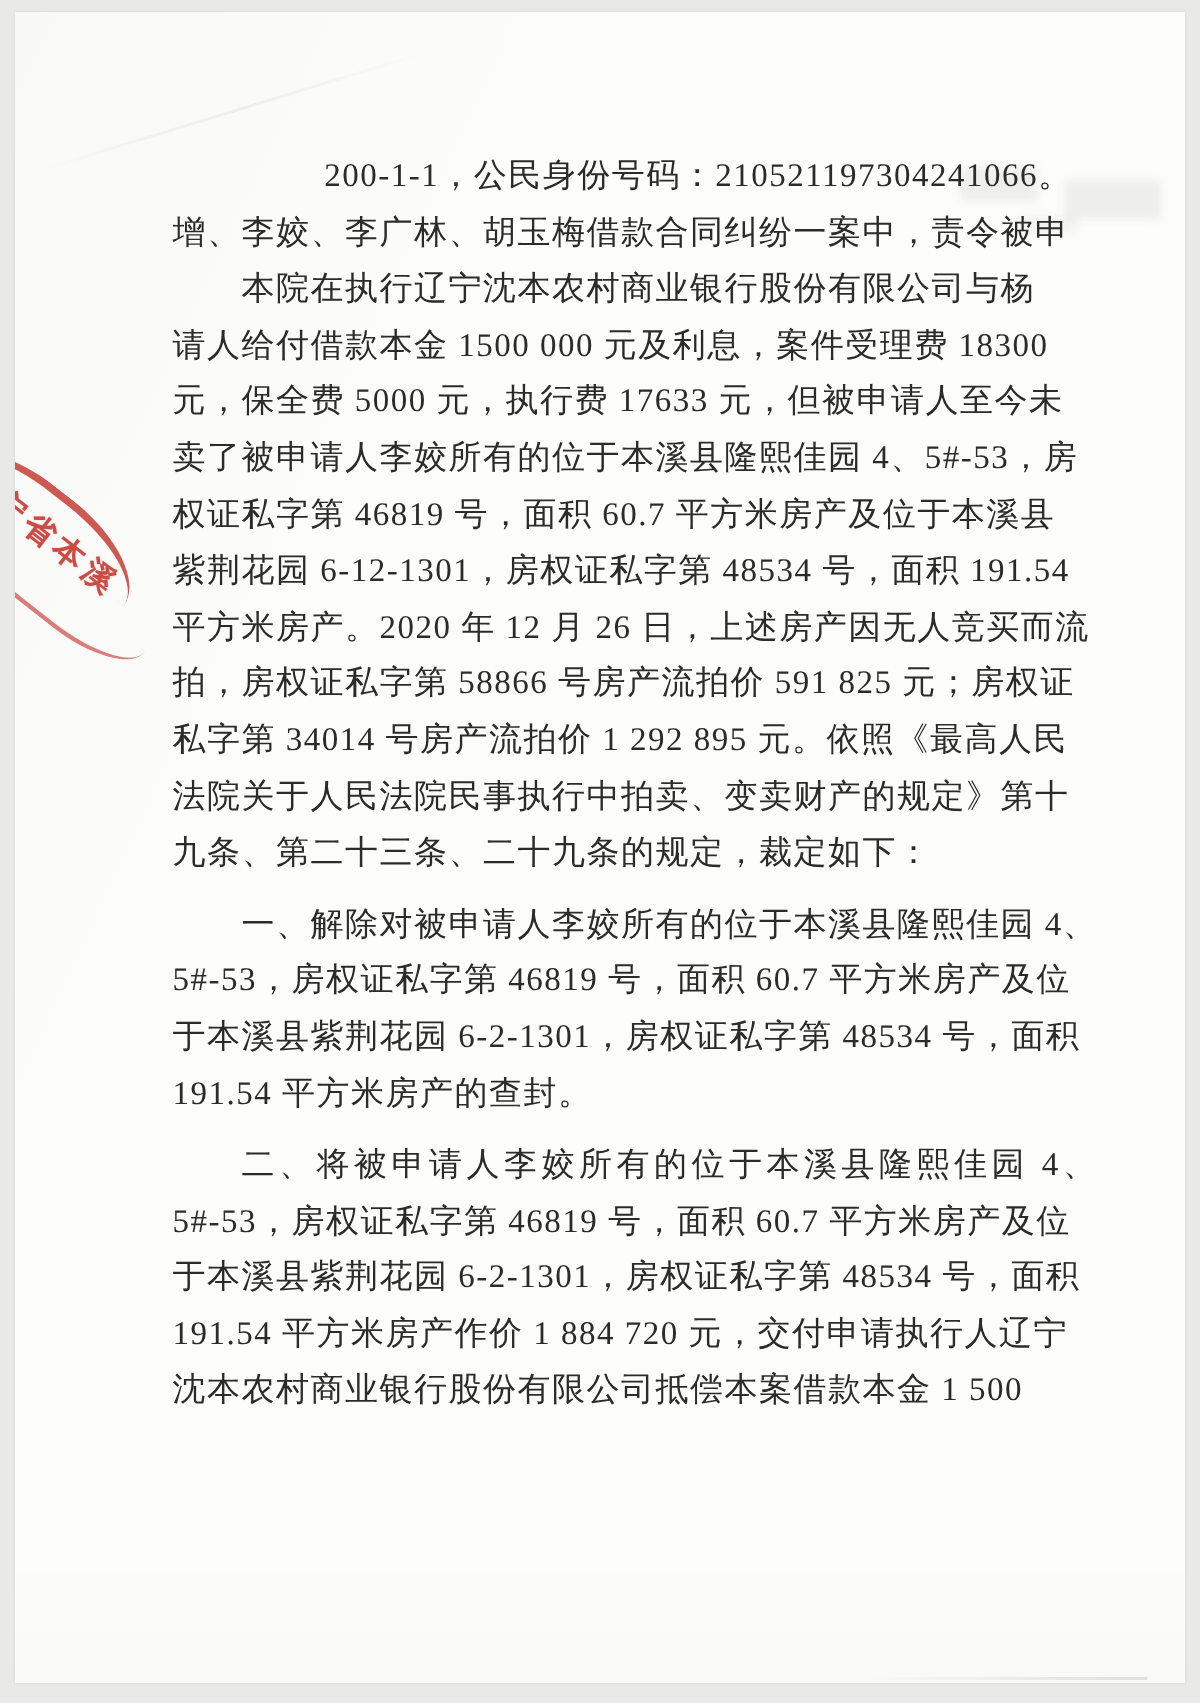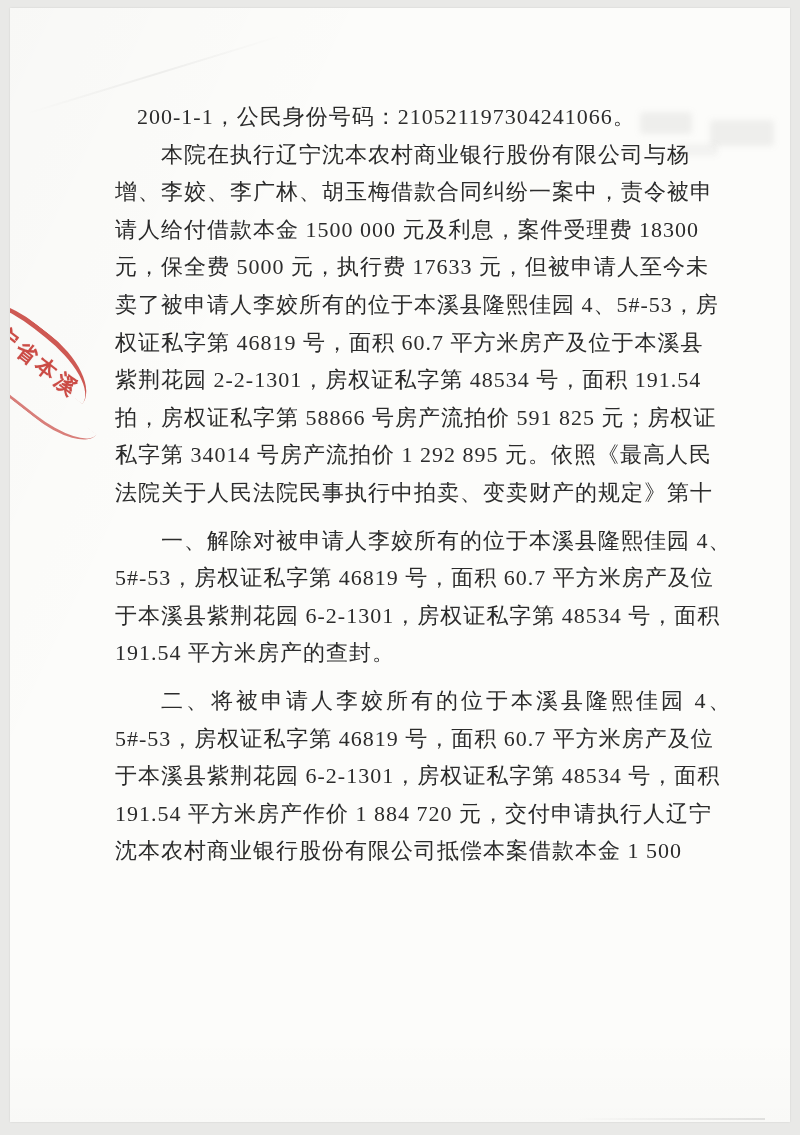--- a/index.html
+++ b/index.html
@@ -37,21 +37,21 @@
     width: 600px;
   }
   .line {
     height: 37.6px;
     line-height: 37.6px;
     font-size: 22px;
     letter-spacing: 1px;
     color: #2b2b2b;
     white-space: nowrap;
   }
-  .line.ind1 { padding-left: 22px; }
+  .line.ind1 { padding-left: 22px; text-align: right; }
   .line.ind2 { padding-left: 46px; }
   .line.gap  { margin-top: 10px; }
   .line.wide { letter-spacing: 3px; }
   
   .stamp {
     position: absolute;
     left: -22px;
     top: 296px;
     width: 175px;
     transform: rotate(38deg);
@@ -129,30 +129,32 @@
     <div class="edge-shadow"></div>
 
     <div class="stamp">
       <div class="stamp-arc-top"></div>
       <div class="stamp-text">辽宁省本溪</div>
       <div class="stamp-arc-bottom"></div>
     </div>
 
     <div class="textblock" id="textblock">
         <div class="line ind1">200-1-1，公民身份号码：210521197304241066。</div>
+        <div class="line">增、李姣、李广林、胡玉梅借款合同纠纷一案中，责令被申</div>
         <div class="line ind2">本院在执行辽宁沈本农村商业银行股份有限公司与杨</div>
-        <div class="line">增、李姣、李广林、胡玉梅借款合同纠纷一案中，责令被申</div>
         <div class="line">请人给付借款本金 1500 000 元及利息，案件受理费 18300</div>
         <div class="line">元，保全费 5000 元，执行费 17633 元，但被申请人至今未</div>
         <div class="line">卖了被申请人李姣所有的位于本溪县隆熙佳园 4、5#-53，房</div>
         <div class="line">权证私字第 46819 号，面积 60.7 平方米房产及位于本溪县</div>
-        <div class="line">紫荆花园 2-2-1301，房权证私字第 48534 号，面积 191.54</div>
+        <div class="line">紫荆花园 6-12-1301，房权证私字第 48534 号，面积 191.54</div>
+        <div class="line">平方米房产。2020 年 12 月 26 日，上述房产因无人竞买而流</div>
         <div class="line">拍，房权证私字第 58866 号房产流拍价 591 825 元；房权证</div>
         <div class="line">私字第 34014 号房产流拍价 1 292 895 元。依照《最高人民</div>
         <div class="line">法院关于人民法院民事执行中拍卖、变卖财产的规定》第十</div>
+        <div class="line">九条、第二十三条、二十九条的规定，裁定如下：</div>
         <div class="line ind2 gap">一、解除对被申请人李姣所有的位于本溪县隆熙佳园 4、</div>
         <div class="line">5#-53，房权证私字第 46819 号，面积 60.7 平方米房产及位</div>
         <div class="line">于本溪县紫荆花园 6-2-1301，房权证私字第 48534 号，面积</div>
         <div class="line">191.54 平方米房产的查封。</div>
         <div class="line ind2 gap wide">二、将被申请人李姣所有的位于本溪县隆熙佳园 4、</div>
         <div class="line">5#-53，房权证私字第 46819 号，面积 60.7 平方米房产及位</div>
         <div class="line">于本溪县紫荆花园 6-2-1301，房权证私字第 48534 号，面积</div>
         <div class="line">191.54 平方米房产作价 1 884 720 元，交付申请执行人辽宁</div>
         <div class="line">沈本农村商业银行股份有限公司抵偿本案借款本金 1 500</div>
       </div>

